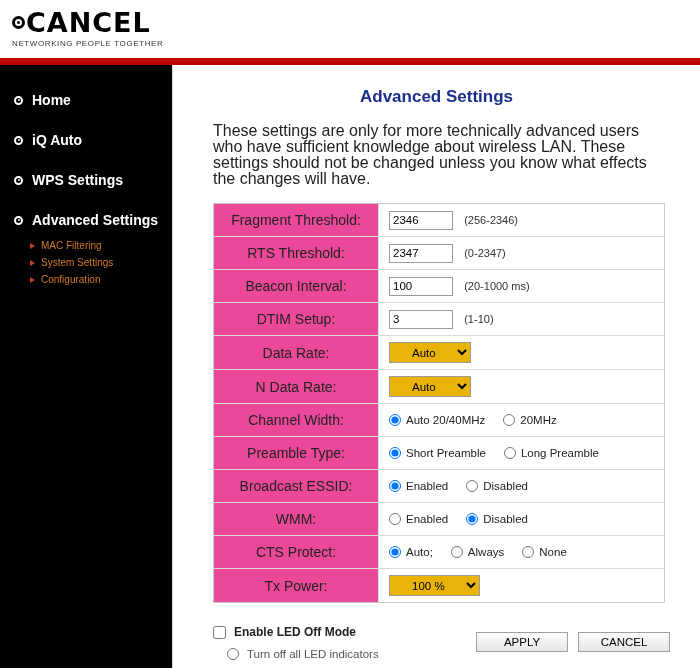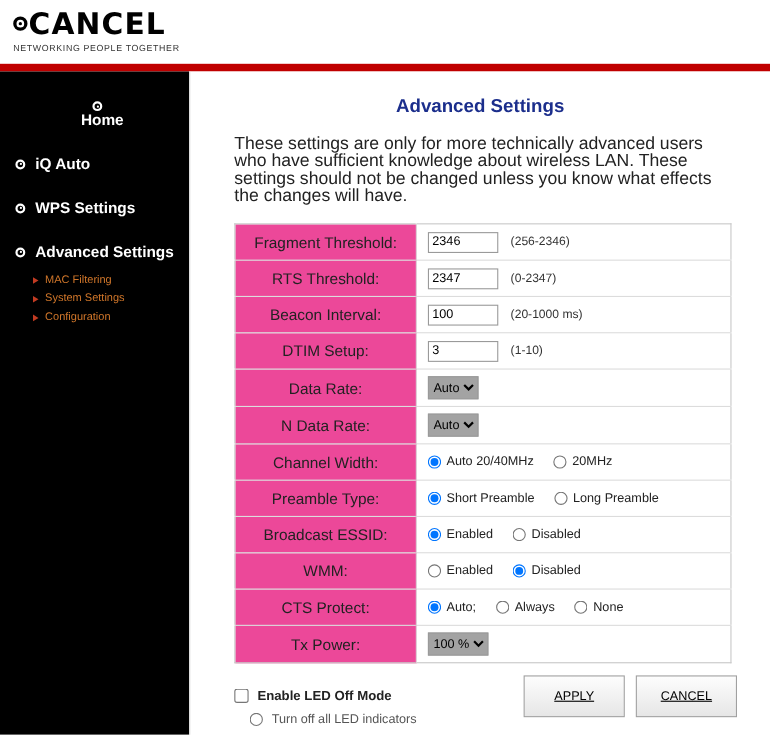--- a/index.html
+++ b/index.html
@@ -100,21 +100,21 @@
     width: 2px; height: 2px;
     background: #fff;
     border-radius: 50%;
   }
   .nav-item.active {
     color: #ffffff;
   }
   .nav-item.active .bullet {
     border-color: #ffffff;
   }
-  .nav-top { margin-top: 20px; flex-direction: column; }
+  .nav-top { margin-top: 20px; }
   .nav-gap { margin-top: 10px; }
 
   .subnav {
     padding-left: 30px;
     margin-top: 2px;
   }
   .subnav-item {
     color: #d2772a;
     font-size: 10px;
     padding: 3px 0 3px 0;
@@ -190,22 +190,22 @@
     color: #000;
     background: #fff;
   }
   .hint { margin-left: 8px; color: #333; font-size: 11px; }
 
   select.sel {
     font-size: 11.5px;
     font-family: "Liberation Sans", sans-serif;
     height: 21px;
     border: 1px solid #9a9a9a;
-    background: #a3a3a3;
-    padding: 1px 0;
+    background: #eab308;
+    padding: 1px 18px;
     color: #000;
   }
 
   .radio-group { display: flex; align-items: center; gap: 4px; }
   .radio-opt {
     display: inline-flex;
     align-items: center;
     font-size: 11.5px;
     color: #222;
     margin-right: 14px;
@@ -244,28 +244,27 @@
   }
 
   
   .btn-row {
     position: absolute;
     right: 30px; bottom: 16px;
     display: flex;
     gap: 10px;
   }
   .btn {
-    width: 92px; height: 38px;
+    width: 92px; height: 20px;
     font-size: 11.5px;
     font-family: "Liberation Sans", sans-serif;
     color: #000;
     background: linear-gradient(#fdfdfd, #e6e6e6);
     border: 1px solid #a0a0a0;
     cursor: pointer;
-    text-decoration: underline;
   }
   .divider-line {
     margin: 18px 30px 0 40px;
     border-top: 1px solid #dddddd;
   }
 </style>
 </head>
 <body>
 
 <div id="app">

